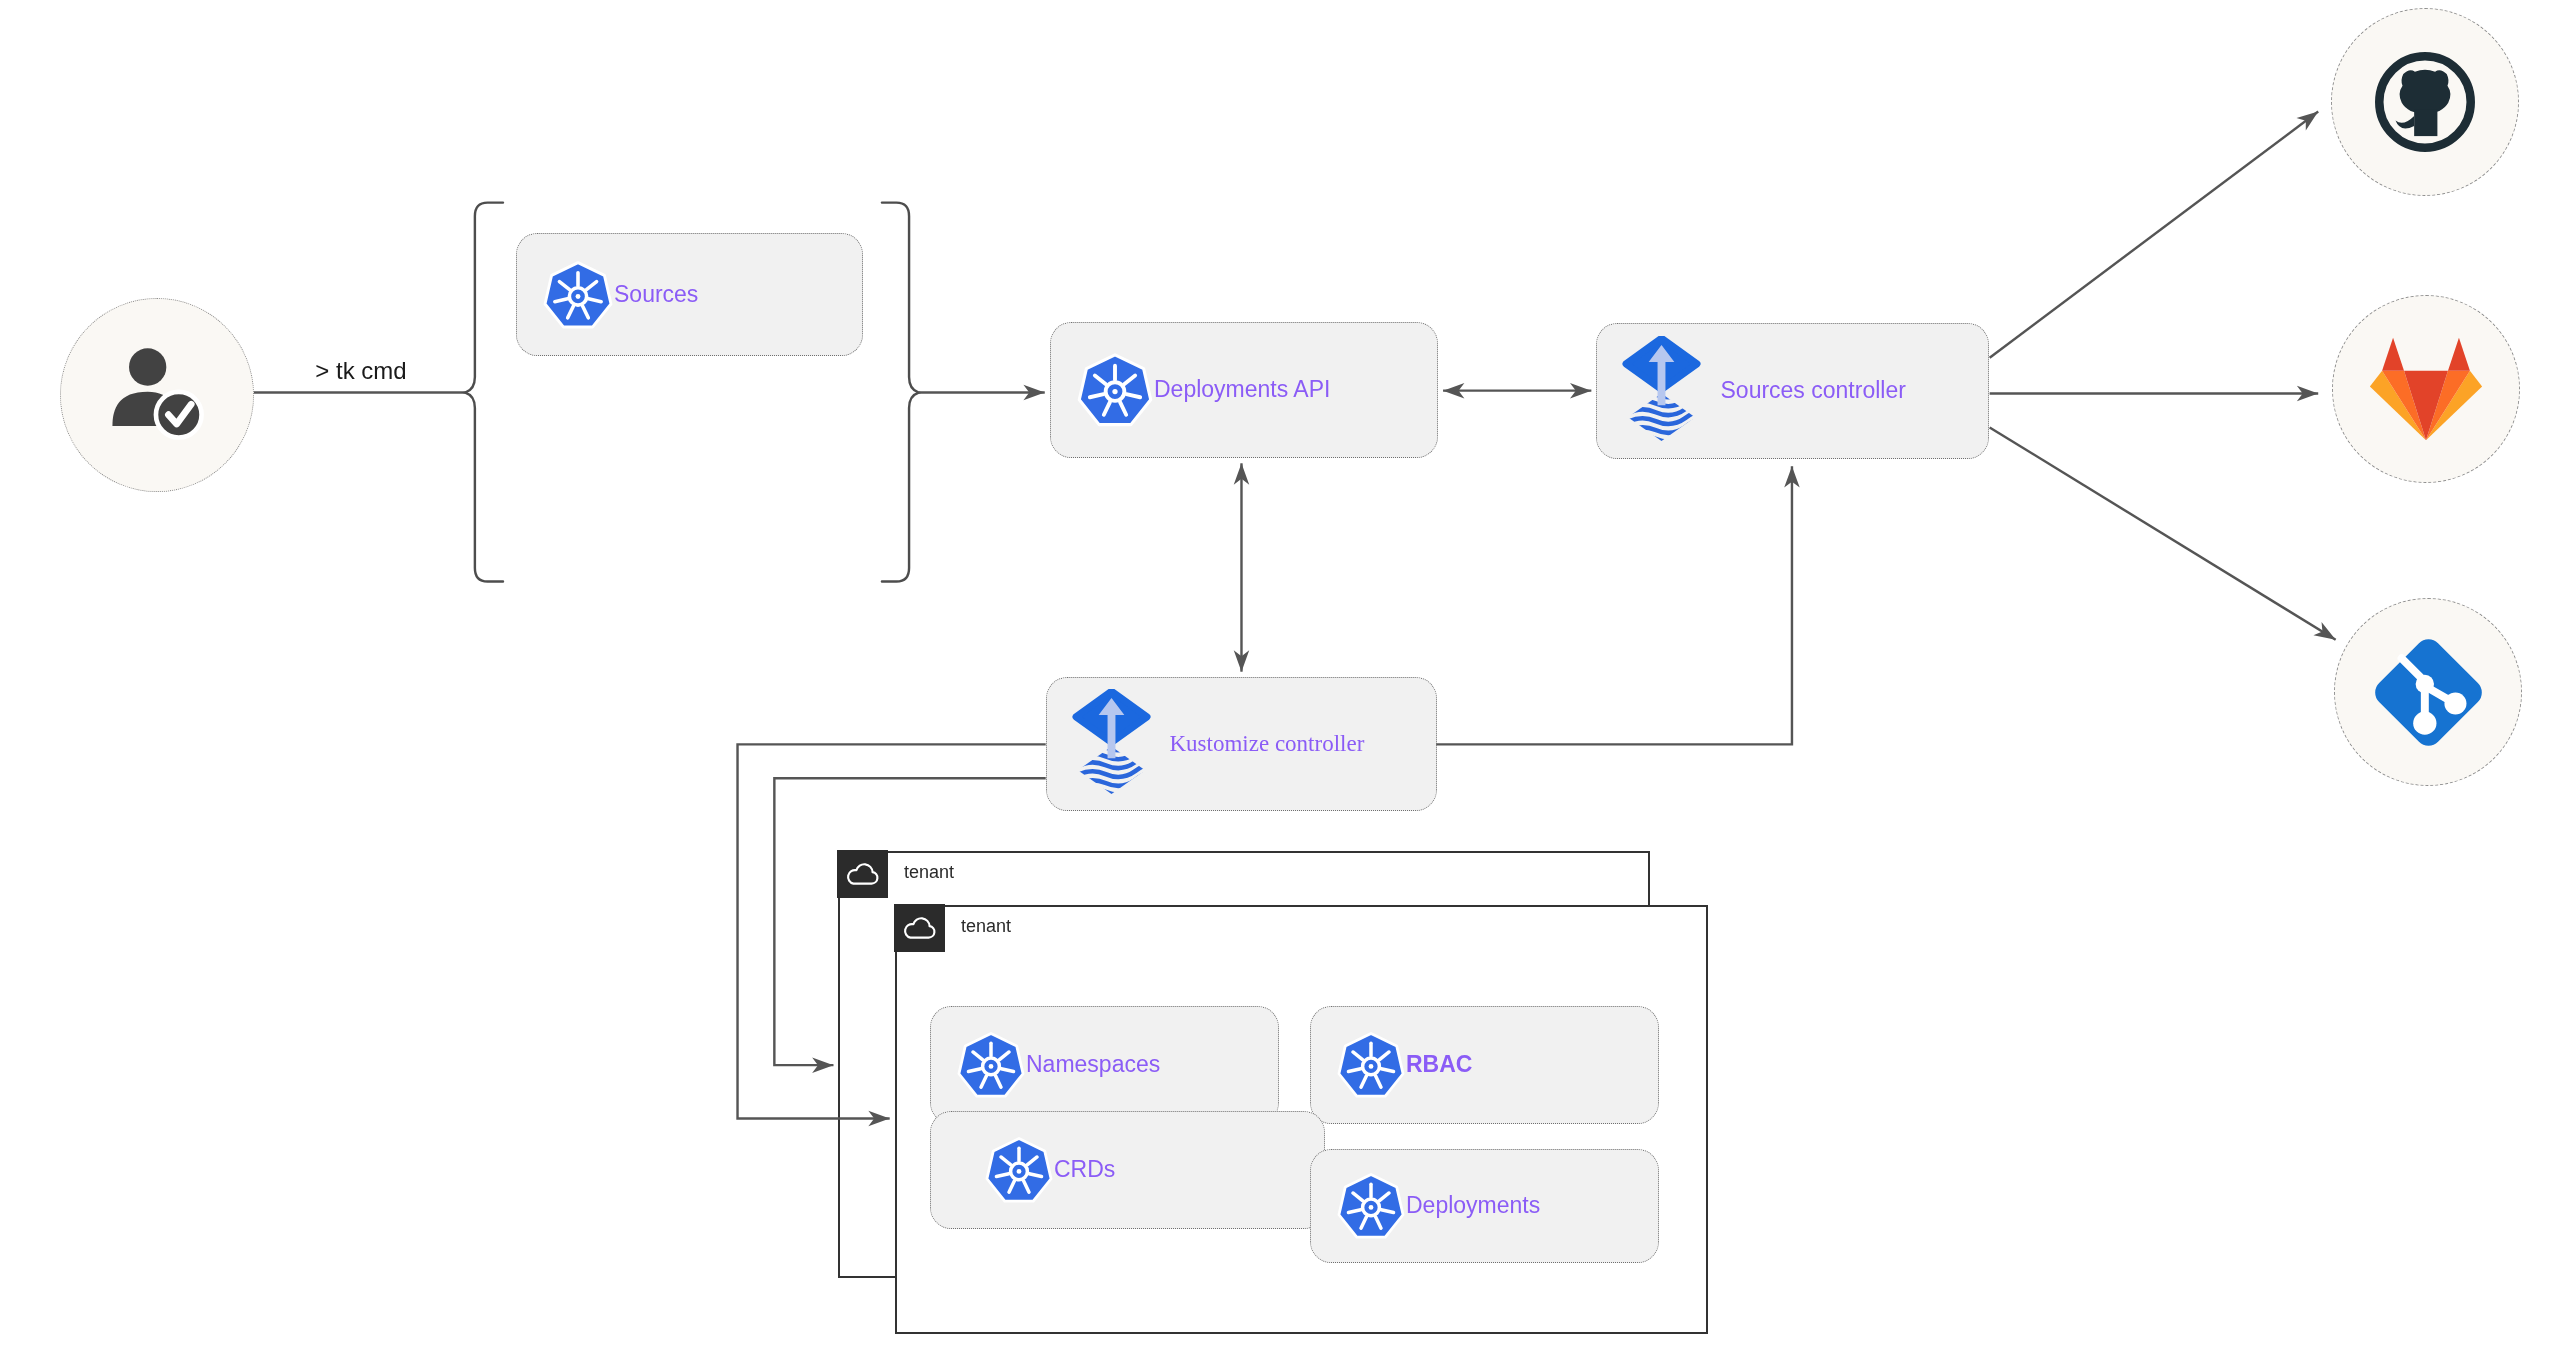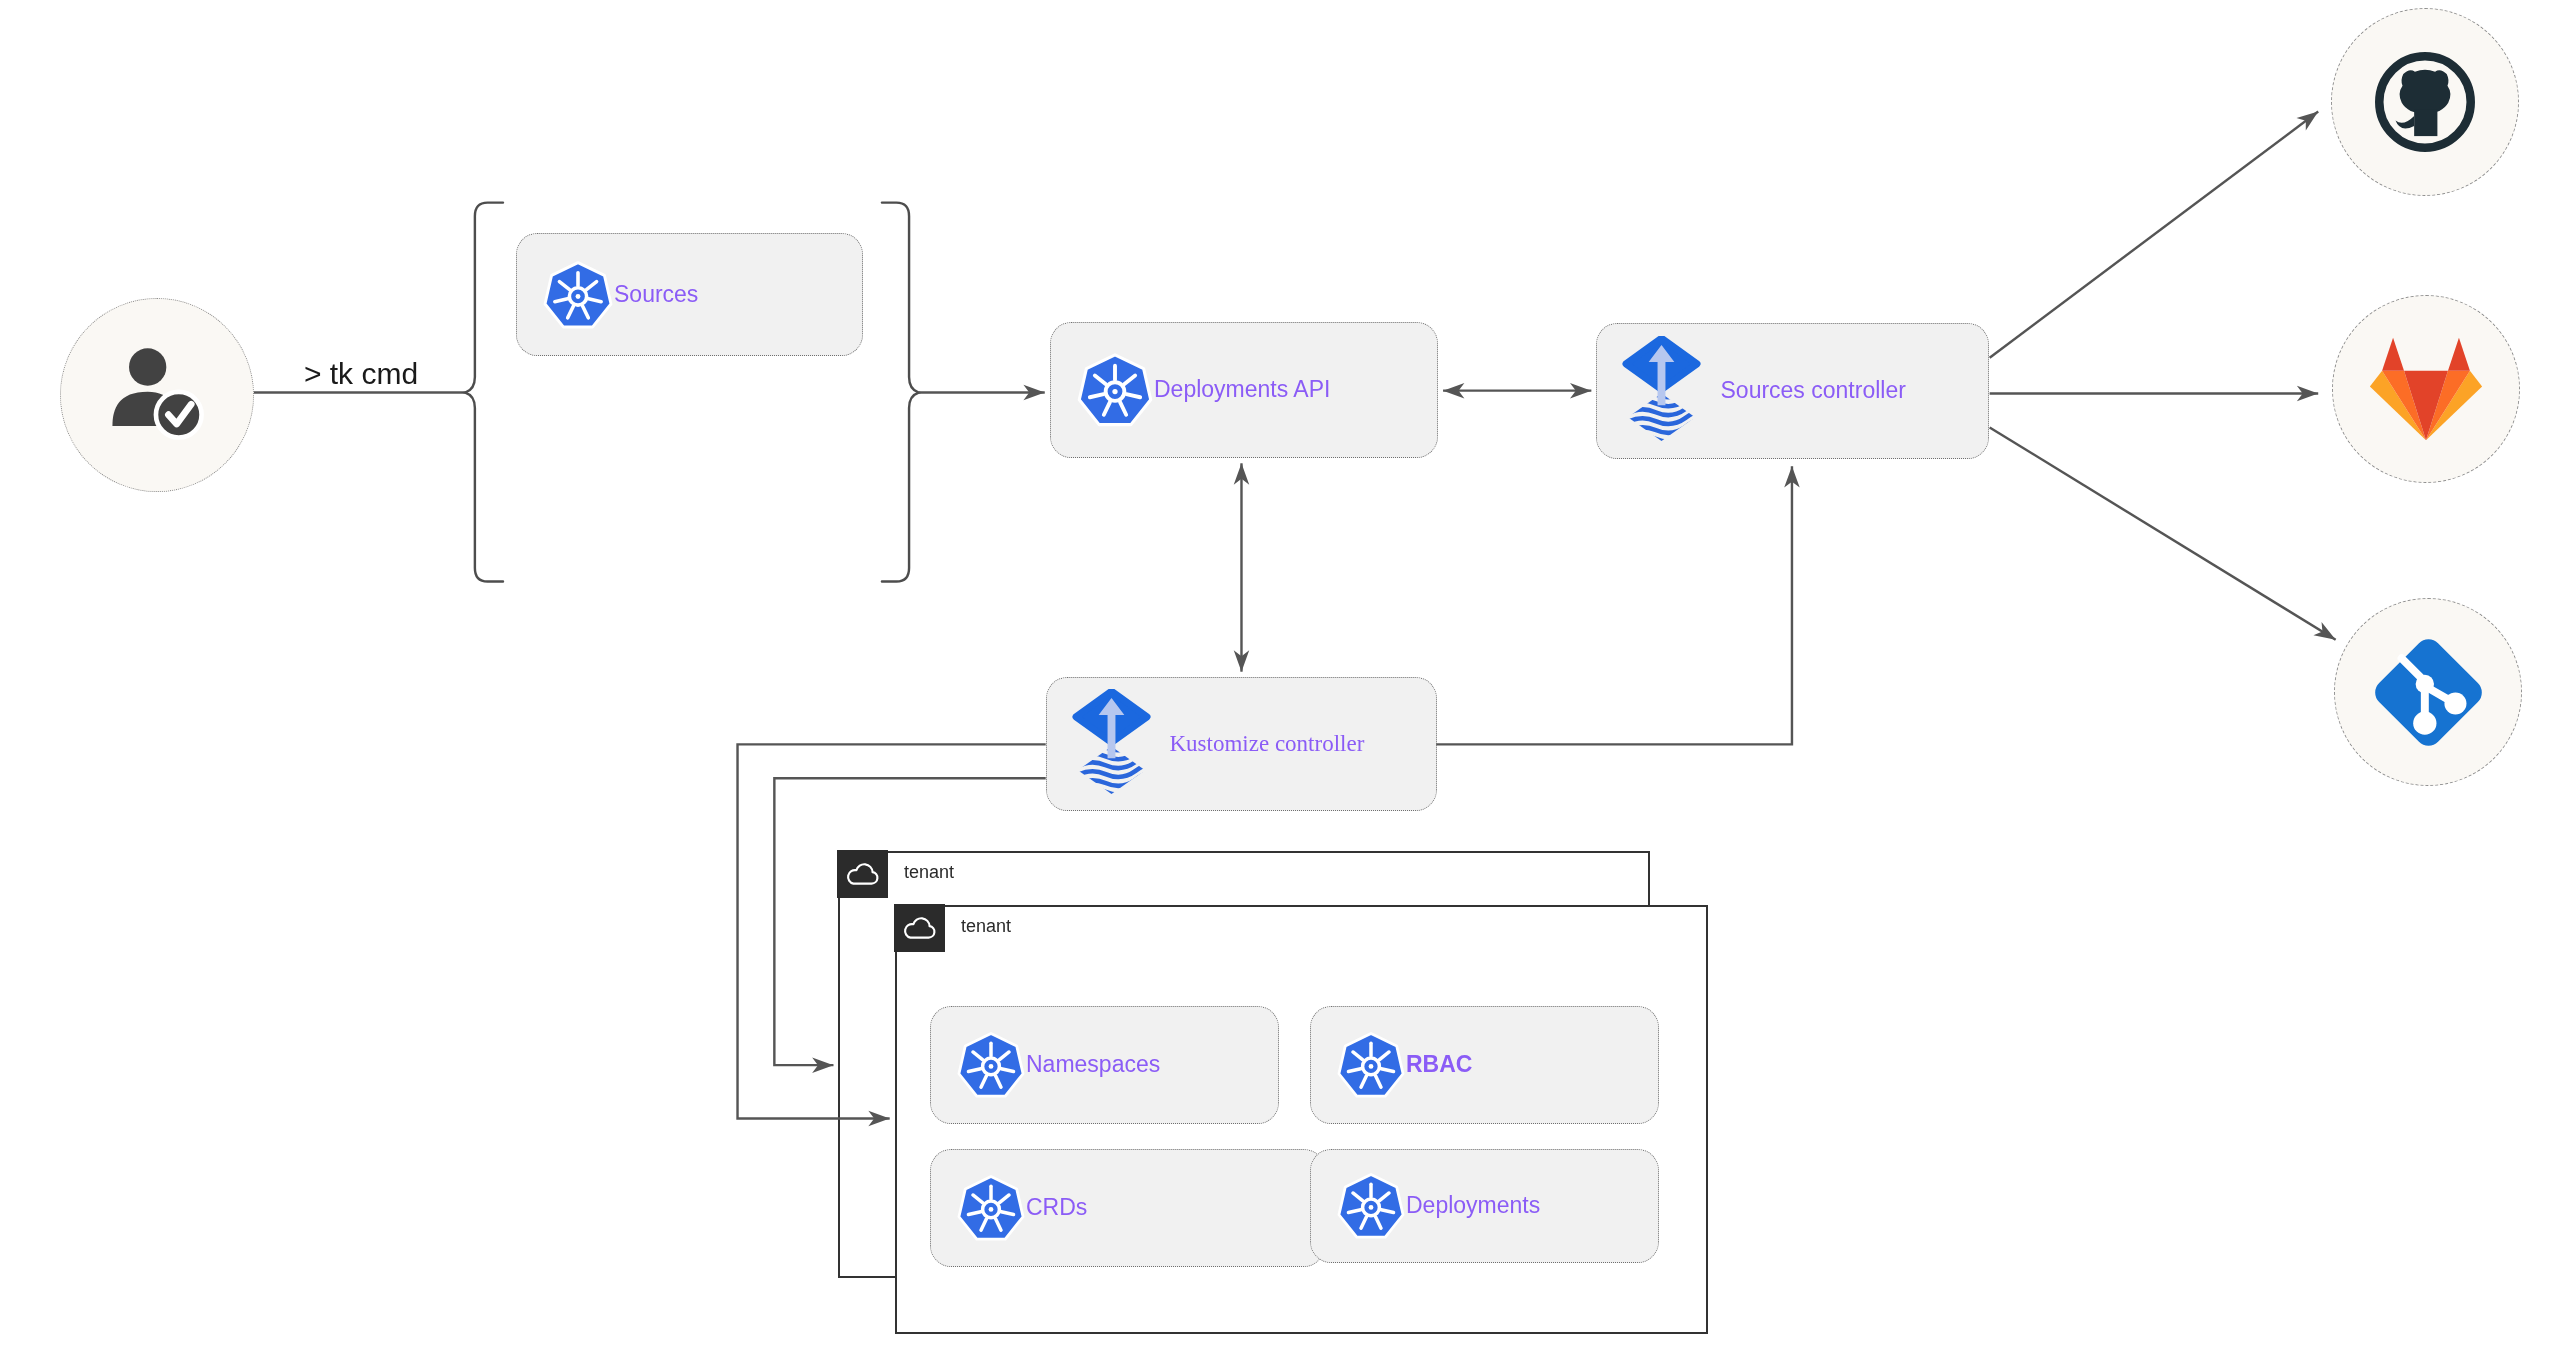--- a/index.html
+++ b/index.html
@@ -17,21 +17,21 @@
   .kbox .ic{margin-left:25px;flex:0 0 auto;display:flex;}
   .kbox .lbl{flex:1;text-align:left;font-size:23px;line-height:1.2;color:#8b5cf6;padding-right:13.6px;}
   .ctrl .lbl{padding-right:25px;}
   
   .circle{position:absolute;border-radius:50%;background:#faf8f4;display:flex;align-items:center;
           justify-content:center;box-sizing:border-box;z-index:3;}
   .dotted{border:1.9px dotted #8a8a8a;}
   .dashed{border:1.9px dashed #8f8f8f;}
   
   #cli-label{position:absolute;left:269px;top:357px;width:184px;text-align:center;
-             font-size:30px;color:#1a1a1a;z-index:4;}
+             font-size:24px;color:#1a1a1a;z-index:4;}
   
   .tenant{position:absolute;background:#fff;border:2.9px solid #333;box-sizing:border-box;}
   .tenant .hdr{position:absolute;left:-2.9px;top:-2.9px;width:51px;height:48px;background:#2b2b2b;
                display:flex;align-items:center;justify-content:center;}
   .tenant .tlbl{position:absolute;left:64px;top:8.7px;font-size:18px;color:#2b2b2b;}
   #tenant-back{left:838px;top:851px;width:812px;height:427px;z-index:1;}
   #tenant-front{left:895px;top:905px;width:813px;height:429px;z-index:2;}
   svg{display:block;}
 </style>
 </head>
@@ -172,21 +172,21 @@
     <span class="lbl">Namespaces</span>
   </div>
   <div class="kbox" style="left:1310px;top:1006px;width:349px;height:118px;font-weight:bold;">
     <span class="ic">
       <svg width="70" height="70" viewBox="0 0 100 100">
           <use href="#k8s-icon"></use>
         </svg>
       </span>
     <span class="lbl">RBAC</span>
   </div>
-  <div class="kbox" style="left:930px;top:1149px;width:395px;height:118px;">
+  <div class="kbox" style="left:930px;top:1111px;width:395px;height:118px;padding-left:28px;">
     <span class="ic">
       <svg width="70" height="70" viewBox="0 0 100 100">
           <use href="#k8s-icon"></use>
         </svg>
       </span>
     <span class="lbl">CRDs</span>
   </div>
   <div class="kbox" style="left:1310px;top:1149px;width:349px;height:114px;">
     <span class="ic">
       <svg width="70" height="70" viewBox="0 0 100 100">

